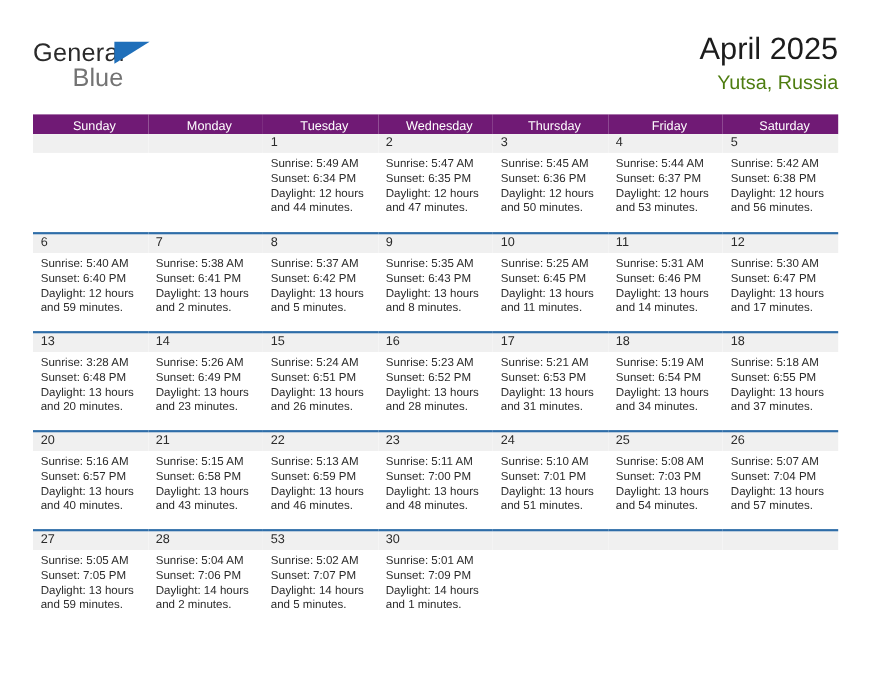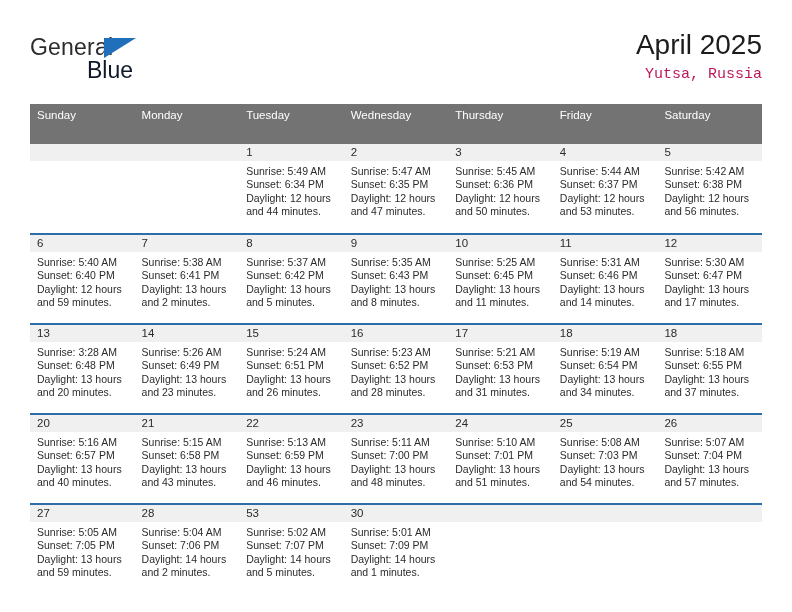--- a/index.html
+++ b/index.html
@@ -49,65 +49,64 @@
     position: absolute;
     left: 74px;
     top: 4px;
     width: 0;
     height: 0;
     border-left: 32px solid #1f6fba;
     border-bottom: 20px solid transparent;
   }
   .brand-row2 {
     margin-top: -2px;
-    margin-left: 57px;
+    margin-left: 36px;
     font-size: 23px;
-    color: #0f172a;
+    color: #737373;
     line-height: 24px;
   }
   .title-block {
     position: absolute;
     right: 0;
     top: 0;
     text-align: right;
   }
   .cal-title {
     font-size: 28px;
     color: #1c1c1c;
     line-height: 34px;
     font-weight: normal;
     margin: 0;
   }
   .cal-subtitle {
-    font-size: 15px;
-    color: #be185d;
+    font-size: 18px;
+    color: #4d7c0f;
     line-height: 22px;
     margin: 2px 0 0 0;
     font-weight: normal;
-    font-family: Liberation Mono, monospace;
   }
 
   
   .calendar {
     position: absolute;
     left: 30px;
     top: 104px;
     width: 732px;
     border-collapse: collapse;
     table-layout: fixed;
   }
   .calendar col { width: 104.57px; }
 
   thead th {
-    background: #737373;
+    background: #701a75;
     color: #ffffff;
     font-size: 11.5px;
     font-weight: normal;
-    text-align: left;
-    padding: 5px 0 23px 7px;
+    text-align: center;
+    padding: 5px 0 1px 7px;
     height: 12px;
     border: none;
   }
 
   .week {
     height: 90px;
   }
   .daycell {
     vertical-align: top;
     padding: 0;

